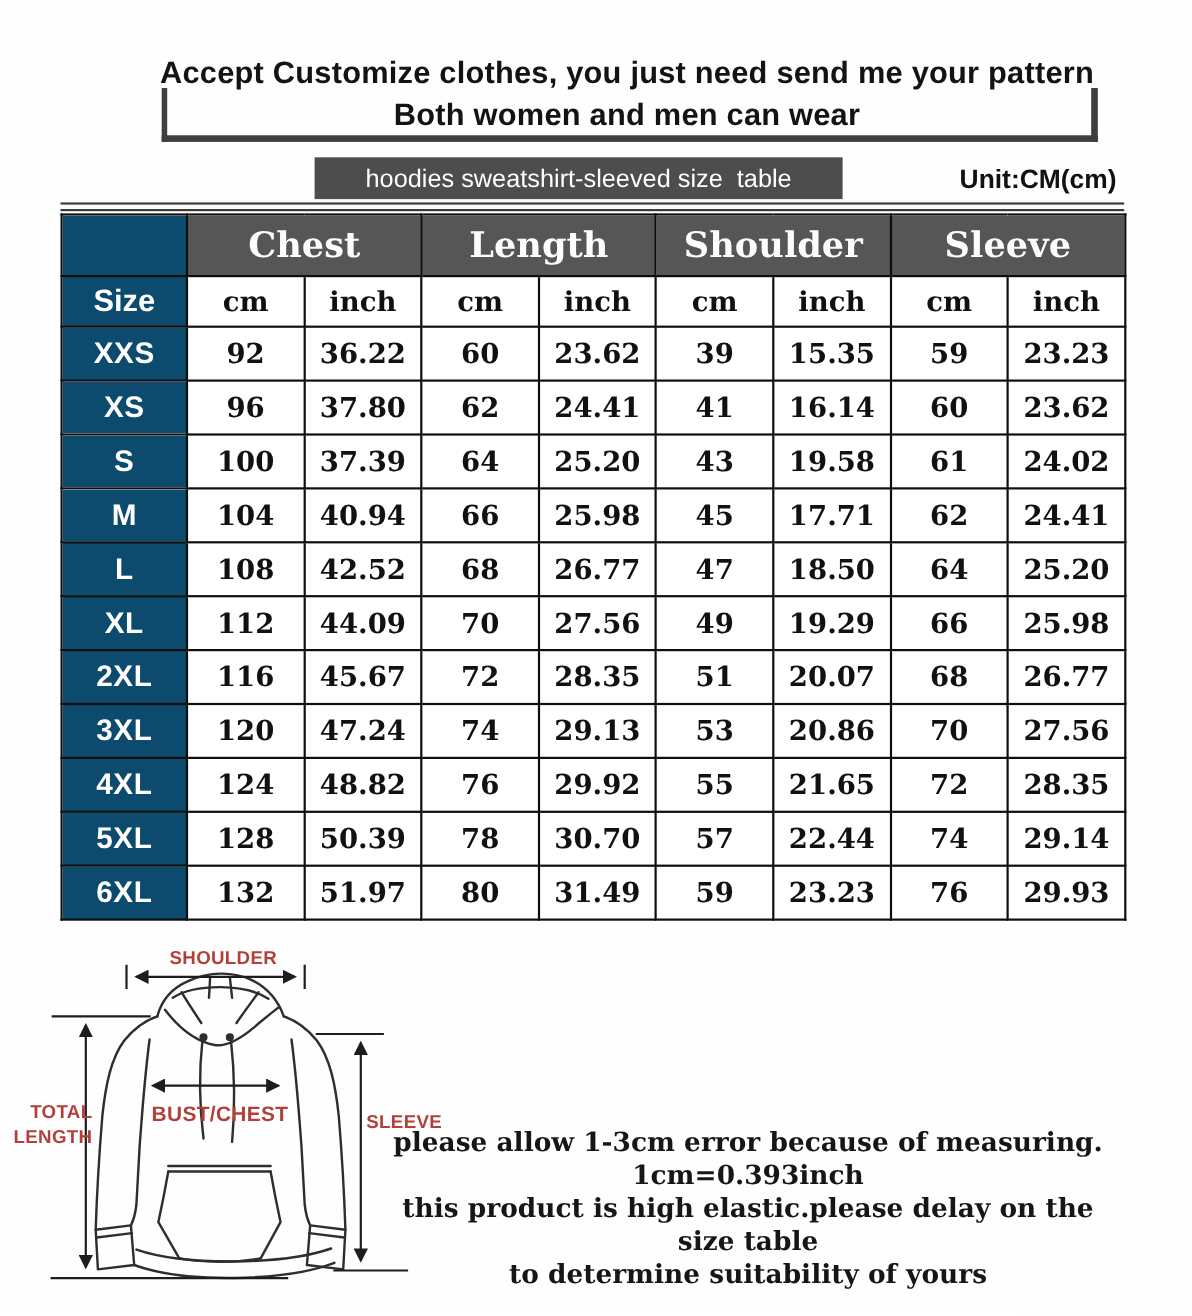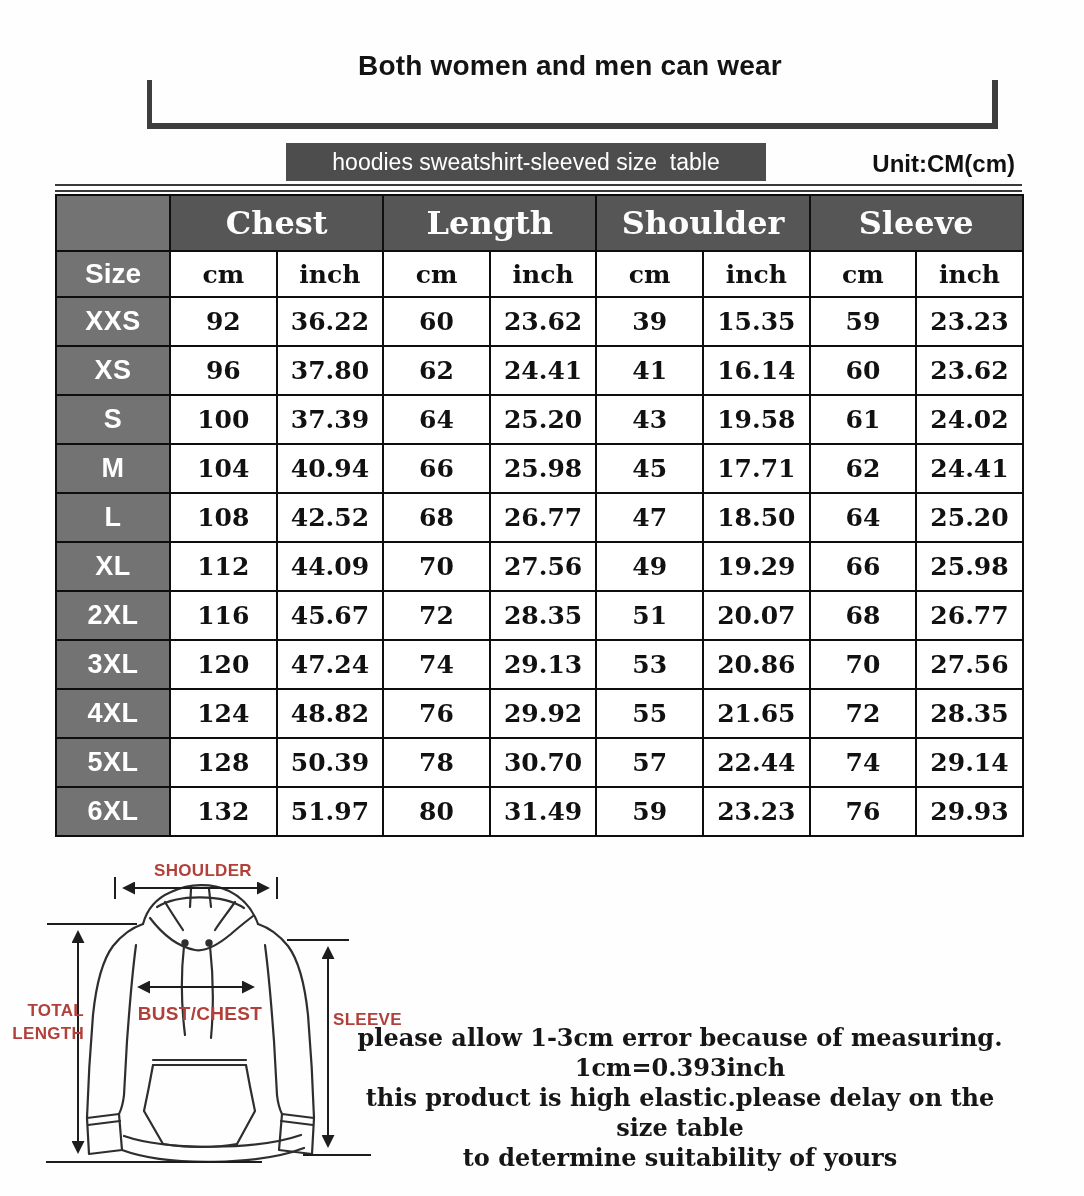--- a/index.html
+++ b/index.html
@@ -34,21 +34,21 @@
   }
   
   table.size-table{
     position:absolute; left:55px; top:194px; width:967px;
     border-collapse:collapse; table-layout:fixed; background:#fff;
   }
   table.size-table td{
     border:2px solid #0e0e0e; text-align:center; vertical-align:middle; padding:0;
     overflow:hidden;
   }
-  td.dk{ background:#737373; color:#fff; font-weight:bold; }
+  td.dk{ background:#0c4a6e; color:#fff; font-weight:bold; }
   tr.group-row td{ height:54px; }
   td.group{
     background:#565657; color:#fdfdfd; font-weight:bold; font-size:32px;
     font-family:"DejaVu Serif","Liberation Serif",serif;
   }
   tr.sub-row td{ height:44px; }
   td.sub{
     background:#fff; color:#101010; font-weight:bold; font-size:25px;
     font-family:"DejaVu Serif","Liberation Serif",serif;
   }
@@ -75,20 +75,21 @@
     font-family:"DejaVu Serif","Liberation Serif",serif; font-weight:bold;
     font-size:24px; line-height:30px; color:#161616;
   }
 </style>
 </head>
 <body>
 
 <div class="canvas">
 
   <div class="headline">
+    <div>Accept Customize clothes, you just need send me your pattern</div>
     <div>Both women and men can wear</div>
   </div>
   <div class="bracket"></div>
 
   <div class="banner">hoodies sweatshirt-sleeved size  table</div>
   <div class="unit">Unit:CM(cm)</div>
 
   <div class="toprule"></div>
 
   <table class="size-table">

